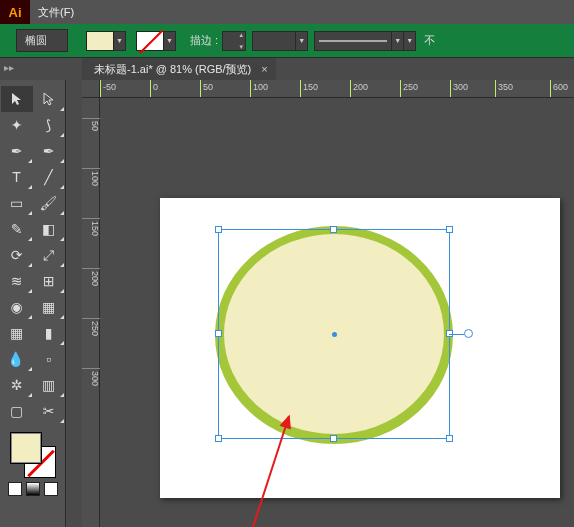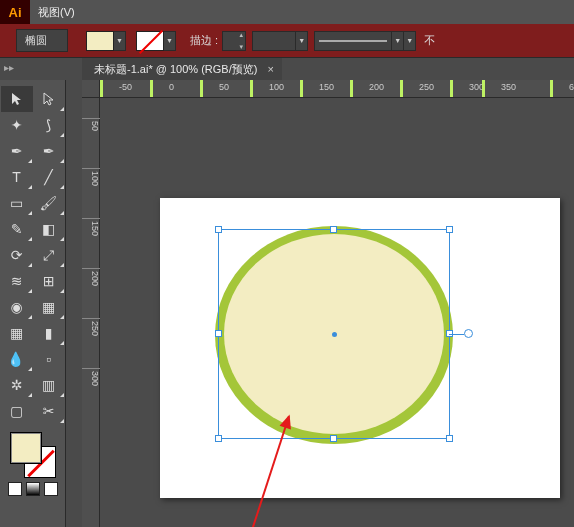--- a/index.html
+++ b/index.html
@@ -1,20 +1,20 @@
 <!DOCTYPE html>
 <html><head>
 <meta charset="utf-8">
 <style>
 *{margin:0;padding:0;box-sizing:border-box;font-family:"Microsoft YaHei",Arial,sans-serif;font-size:11px;user-select:none}
 body{background:#4a4a4a;width:574px;height:527px;overflow:hidden;position:relative}
 .top-menu{height:24px;background:#535353;display:flex;align-items:center;padding-left:0;color:#eee}
 .ai-logo{width:30px;height:24px;background:#330000;color:#ff9a00;display:flex;align-items:center;justify-content:center;font-weight:bold;font-size:13px}
 .menu-item{padding:0 8px;height:24px;display:flex;align-items:center;cursor:default}
-.options-bar{height:34px;background:#7f1d1d;display:flex;align-items:center;padding-left:4px;border-bottom:1px solid #2a2a2a;color:#ddd}
+.options-bar{height:34px;background:#15803d;display:flex;align-items:center;padding-left:4px;border-bottom:1px solid #2a2a2a;color:#ddd}
 .shape-label{background:#424242;border:1px solid #2a2a2a;padding:3px 20px 3px 8px;margin-left:12px;position:relative;font-size:11px}
 .fill-swatch{width:28px;height:20px;background:#f3edc2;border:1px solid #222;margin-left:18px}
 .stroke-swatch{width:28px;height:20px;border:1px solid #222;margin-left:10px;position:relative;background:#fff}
 .stroke-swatch::after{content:"";position:absolute;left:-2px;top:50%;width:32px;height:2px;background:#e00;transform:rotate(-45deg)}
 .dd-arrow{width:12px;height:20px;background:#424242;border:1px solid #2a2a2a;border-left:none;display:flex;align-items:center;justify-content:center;font-size:7px;color:#ccc}
 .stroke-label{margin-left:14px;color:#ddd}
 .num-box{width:24px;height:20px;background:#424242;border:1px solid #2a2a2a;margin-left:4px;position:relative}
 .num-box::before{content:"▴";position:absolute;right:2px;top:-1px;font-size:7px;color:#bbb}
 .num-box::after{content:"▾";position:absolute;right:2px;bottom:-1px;font-size:7px;color:#bbb}
 .line-style{width:44px;height:20px;background:#424242;border:1px solid #2a2a2a;margin-left:6px}
@@ -33,21 +33,21 @@
 .tool.sel{background:#3a3a3a}
 .tool-tri{position:absolute;right:1px;bottom:1px;width:0;height:0;border-left:4px solid transparent;border-bottom:4px solid #ddd}
 .color-stack{margin-top:8px;width:46px;height:46px;position:relative}
 .color-fill{position:absolute;left:0;top:0;width:32px;height:32px;background:#f3edc2;border:1px solid #000;box-shadow:0 0 0 1px #888 inset}
 .color-stroke{position:absolute;right:0;bottom:0;width:32px;height:32px;background:#fff;border:1px solid #000}
 .color-stroke::after{content:"";position:absolute;left:-2px;top:50%;width:36px;height:3px;background:#e00;transform:rotate(-45deg)}
 .mini-row{display:flex;margin-top:4px;gap:4px}
 .mini{width:14px;height:14px;border:1px solid #222}
 .ruler-h{position:absolute;left:82px;top:80px;right:0;height:18px;background:#4f4f4f;border-bottom:1px solid #2a2a2a;display:flex;overflow:hidden}
 .ruler-h .corner{width:18px;height:18px;background:#4f4f4f;border-right:1px solid #2a2a2a;flex-shrink:0}
-.ruler-h .tick{position:absolute;top:0;height:18px;border-left:3px solid #bef264;color:#ccc;font-size:9px;padding-left:16px;padding-top:2px}
+.ruler-h .tick{position:absolute;top:0;height:18px;border-left:1px solid #bef264;color:#ccc;font-size:9px;padding-left:2px;padding-top:2px}
 .ruler-v{position:absolute;left:82px;top:98px;width:18px;bottom:0;background:#4f4f4f;border-right:1px solid #2a2a2a}
 .ruler-v .tick{position:absolute;left:0;width:18px;border-top:1px solid #888;color:#ccc;font-size:9px;writing-mode:vertical-rl;padding-top:2px;padding-left:2px}
 .canvas-area{position:absolute;left:100px;top:98px;right:0;bottom:0;background:#4b4b4b;overflow:hidden}
 .artboard{position:absolute;left:60px;top:100px;width:400px;height:300px;background:#fff;box-shadow:2px 2px 6px rgba(0,0,0,.5)}
 .outer-ellipse{position:absolute;left:115px;top:128px;width:238px;height:218px;border-radius:50%;background:#a4c639}
 .inner-ellipse{position:absolute;left:124px;top:136px;width:220px;height:200px;border-radius:50%;background:#f3edc2}
 .sel-box{position:absolute;left:118px;top:131px;width:232px;height:210px;border:1px solid #3a8edb}
 .handle{position:absolute;width:7px;height:7px;background:#fff;border:1px solid #3a8edb}
 .h-tl{left:-4px;top:-4px}.h-tm{left:50%;top:-4px;margin-left:-4px}.h-tr{right:-4px;top:-4px}
 .h-ml{left:-4px;top:50%;margin-top:-4px}.h-mr{right:-4px;top:50%;margin-top:-4px}
@@ -56,21 +56,21 @@
 .rot-handle{position:absolute;right:-24px;top:50%;margin-top:-5px;width:9px;height:9px;border:1px solid #3a8edb;border-radius:50%;background:#fff}
 .rot-line{position:absolute;right:-15px;top:50%;width:15px;height:1px;background:#3a8edb}
 .arrow-anno{position:absolute;left:188px;top:318px;width:2px;height:190px;background:#e41b1b;transform-origin:top left;transform:rotate(18deg)}
 .arrow-anno::before{content:"";position:absolute;left:-5px;top:-2px;width:0;height:0;border-left:6px solid transparent;border-right:6px solid transparent;border-bottom:14px solid #e41b1b}
 </style>
 </head>
 <body>
 
 <div class="top-menu">
   <div class="ai-logo">Ai</div>
-  <div class="menu-item">视图(V)</div>
+  <div class="menu-item">文件(F)</div>
 </div>
 
 <div class="options-bar">
   <div class="shape-label">椭圆</div>
   <div class="fill-swatch"></div>
   <div class="dd-arrow">▼</div>
   <div class="stroke-swatch"></div>
   <div class="dd-arrow">▼</div>
   <span class="stroke-label">描边 :</span>
   <div class="num-box"></div>
@@ -79,21 +79,21 @@
   <div class="line-style2"></div>
   <div class="dd-arrow">▼</div>
   <div class="dd-arrow">▼</div>
   <span class="more-txt">不</span>
 </div>
 
 <div class="dbl-chev">▸▸</div>
 
 <div class="tab-bar">
   <div class="doc-tab">
-    <span>未标题-1.ai* @ 100% (RGB/预览)</span>
+    <span>未标题-1.ai* @ 81% (RGB/预览)</span>
     <span class="tab-close">×</span>
   </div>
 </div>
 
 <div class="tools">
   <div class="tool-row">
     <div class="tool sel">
         <svg width="14" height="14" viewBox="0 0 14 14">
           <path d="M2 1 L2 12 L5 9 L7 13 L9 12 L7 8 L11 8 Z" fill="#ddd"></path>
         </svg>
@@ -167,21 +167,21 @@
 <div class="ruler-h">
   <div class="corner"></div>
   <div class="tick" style="left:18px">-50</div>
   <div class="tick" style="left:68px">0</div>
   <div class="tick" style="left:118px">50</div>
   <div class="tick" style="left:168px">100</div>
   <div class="tick" style="left:218px">150</div>
   <div class="tick" style="left:268px">200</div>
   <div class="tick" style="left:318px">250</div>
   <div class="tick" style="left:368px">300</div>
-  <div class="tick" style="left:400px">350</div>
+  <div class="tick" style="left:413px">350</div>
   <div class="tick" style="left:468px">600</div>
 </div>
 
 <div class="ruler-v">
   <div class="tick" style="top:20px">50</div>
   <div class="tick" style="top:70px">100</div>
   <div class="tick" style="top:120px">150</div>
   <div class="tick" style="top:170px">200</div>
   <div class="tick" style="top:220px">250</div>
   <div class="tick" style="top:270px">300</div>

